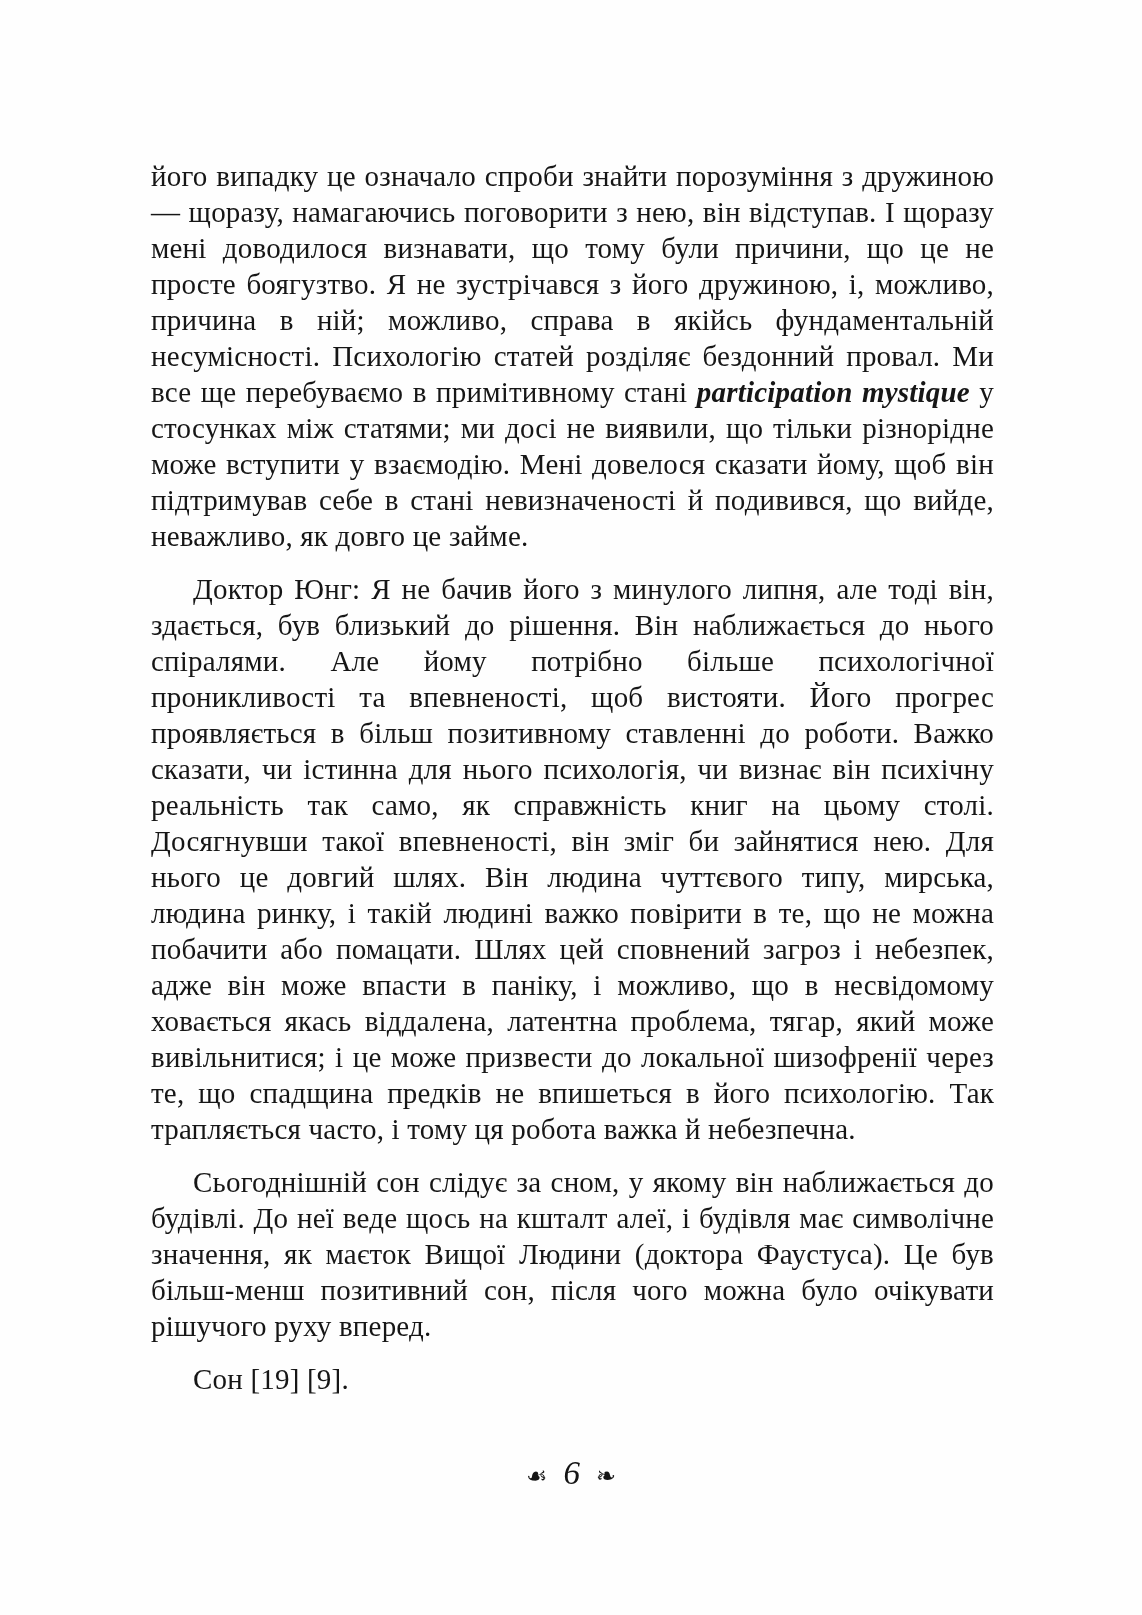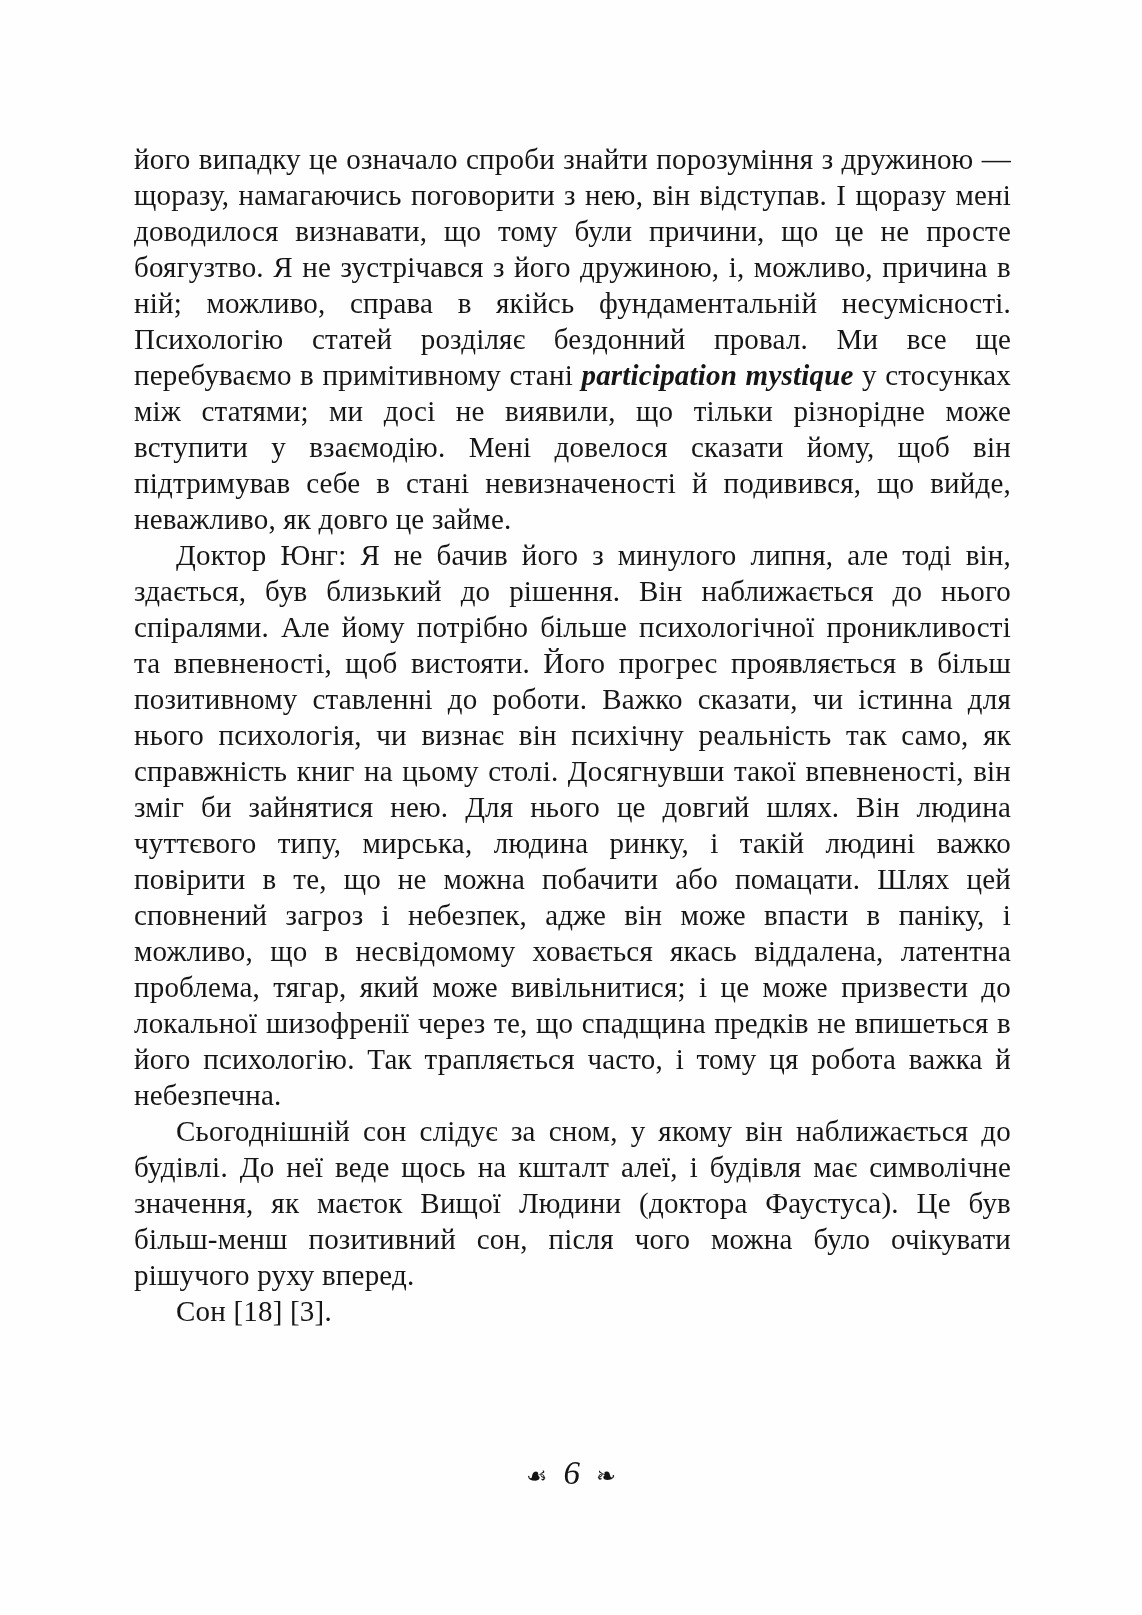--- a/index.html
+++ b/index.html
@@ -24,21 +24,21 @@
     top: 141px;
     width: 877px;
     font-family: "Liberation Serif", "DejaVu Serif", serif;
     font-size: 29px;
     line-height: 36px;
     color: #161616;
     text-align: justify;
     letter-spacing: 0.2px;
   }
   .para {
-    margin: 0;
+    margin: 17px;
     text-indent: 42px;
   }
   .para.no-indent {
     text-indent: 0;
   }
   .bi {
     font-weight: bold;
     font-style: italic;
   }
   .footer {
@@ -73,21 +73,21 @@
 
   <div class="text-block">
 
     <p class="para no-indent"><span>його випадку це означало спроби знайти порозуміння з дружиною — щоразу, намагаючись поговорити з нею, він відступав. І щоразу мені доводилося визнавати, що тому були причини, що це не просте боягузтво. Я не зустрічався з його дружиною, і, можливо, причина в ній; можливо, справа в якійсь фундаментальній несумісності. Психологію статей розділяє бездонний провал. Ми все ще перебуваємо в примітивному стані </span><span class="bi">participation mystique</span><span> у стосунках між статями; ми досі не виявили, що тільки різнорідне може вступити у взаємодію. Мені довелося сказати йому, щоб він підтримував себе в стані невизначеності й подивився, що вийде, неважливо, як довго це займе.</span></p>
 
 
     <p class="para">Доктор Юнг: Я не бачив його з минулого липня, але тоді він, здається, був близький до рішення. Він наближається до нього спіралями. Але йому потрібно більше психологічної проникливості та впевненості, щоб вистояти. Його прогрес проявляється в більш позитивному ставленні до роботи. Важко сказати, чи істинна для нього психологія, чи визнає він психічну реальність так само, як справжність книг на цьому столі. Досягнувши такої впевненості, він зміг би зайнятися нею. Для нього це довгий шлях. Він людина чуттєвого типу, мирська, людина ринку, і такій людині важко повірити в те, що не можна побачити або помацати. Шлях цей сповнений загроз і небезпек, адже він може впасти в паніку, і можливо, що в несвідомому ховається якась віддалена, латентна проблема, тягар, який може вивільнитися; і це може призвести до локальної шизофренії через те, що спадщина предків не впишеться в його психологію. Так трапляється часто, і тому ця робота важка й небезпечна.</p>
 
     <p class="para">Сьогоднішній сон слідує за сном, у якому він наближається до будівлі. До неї веде щось на кшталт алеї, і будівля має символічне значення, як маєток Вищої Людини (доктора Фаустуса). Це був більш-менш позитивний сон, після чого можна було очікувати рішучого руху вперед.</p>
 
-    <p class="para">Сон [18] [3].</p>
+    <p class="para">Сон [19] [9].</p>
 
   </div>
 
   <div class="footer">
     <span class="orn">☙</span>
     <span class="pagenum">6</span>
     <span class="orn">❧</span>
   </div>
 
 </div>

